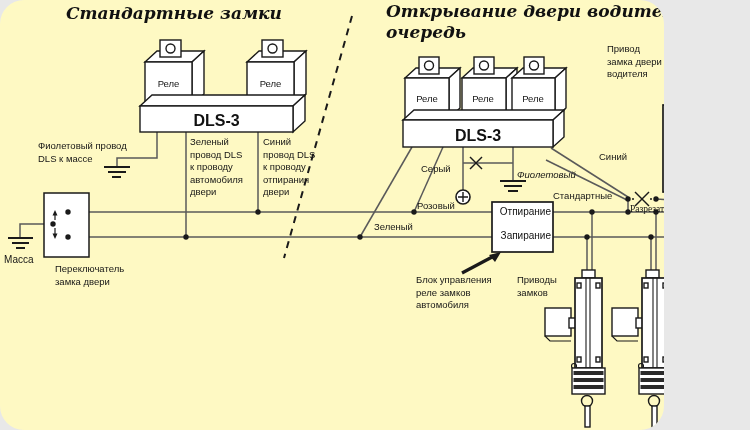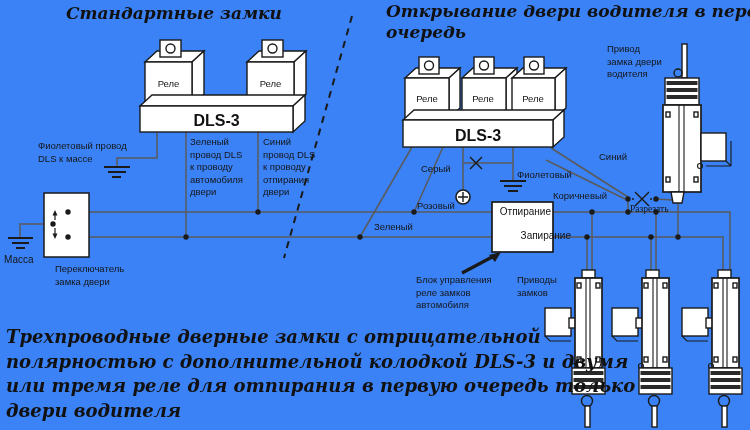--- a/index.html
+++ b/index.html
@@ -1,17 +1,17 @@
 <!DOCTYPE html>
 <html><head>
 <meta charset="utf-8">
 <style>
   html,body{margin:0;padding:0;background:#e8e8e8;}
-  #stage{position:relative;width:750px;height:430px;background:#3b82f6;overflow:hidden;
-         font-family:"Liberation Sans",sans-serif;color:#111;}
+  #stage{position:relative;width:664px;height:430px;background:#fef9c3;overflow:hidden;
+         font-family:"Liberation Sans",sans-serif;color:#111;border-radius:24px;}
   #wires-svg{position:absolute;left:0;top:0;}
   .ttl{position:absolute;font-family:"DejaVu Serif",serif;font-style:italic;font-weight:bold;
        font-size:17px;line-height:21px;color:#111;white-space:nowrap;}
   .lbl{position:absolute;font-size:9.5px;line-height:12px;color:#151515;white-space:nowrap;}
   .lbl.multi div{line-height:12.5px;}
   .ctr{text-align:center;}
   .modlbl{position:absolute;font-size:16px;font-weight:bold;text-align:center;}
   .boxlbl{position:absolute;font-size:10px;width:57px;text-align:right;}
   .caption{position:absolute;left:6px;top:325px;font-family:"DejaVu Serif",serif;
            font-style:italic;font-weight:bold;font-size:18px;line-height:24.5px;color:#111;}
@@ -267,46 +267,40 @@
 
   <div class="lbl" style="left:4px;top:254px;font-size:10px;text-align:right;">Масса</div>
 
   <div class="lbl multi" style="left:42px;top:263px;margin-left:13px;">
     <div>Переключатель</div>
     <div>замка двери</div>
   </div>
 
   <div class="lbl" style="left:421px;top:163px;">Серый</div>
   <div class="lbl" style="left:417px;top:200px;">Розовый</div>
-  <div class="lbl" style="left:517px;top:169px;">Фиолетовый</div>
-  <div class="lbl" style="left:553px;top:190px;">Коричневый</div>
+  <div class="lbl" style="left:517px;top:169px;font-style:italic;">Фиолетовый</div>
+  <div class="lbl" style="left:553px;top:190px;">Стандартные</div>
   <div class="lbl" style="left:599px;top:151px;">Синий</div>
   <div class="lbl" style="left:374px;top:221px;">Зеленый</div>
   <div class="lbl" style="left:630px;top:203px;font-family:Liberation Serif, serif;">Разрезать</div>
 
   <div class="boxlbl" style="left:494px;top:206px;">Отпирание</div>
-  <div class="boxlbl" style="left:494px;top:230px;padding-left:20px;">Запирание</div>
+  <div class="boxlbl" style="left:494px;top:230px;">Запирание</div>
 
   <div class="lbl multi" style="left:416px;top:274px;">
     <div>Блок управления</div>
     <div>реле замков</div>
     <div>автомобиля</div>
   </div>
 
   <div class="lbl multi" style="left:517px;top:274px;">
     <div>Приводы</div>
     <div>замков</div>
   </div>
 
   <div class="lbl multi" style="left:607px;top:43px;">
     <div>Привод</div>
     <div>замка двери</div>
     <div>водителя</div>
   </div>
 
-  <div class="caption">
-    <div>Трехпроводные дверные замки с отрицательной</div>
-    <div>полярностью с дополнительной колодкой DLS-3 и двумя</div>
-    <div>или тремя реле для отпирания в первую очередь только</div>
-    <div>двери водителя</div>
-  </div>
 
 </div>
 
 </body></html>

